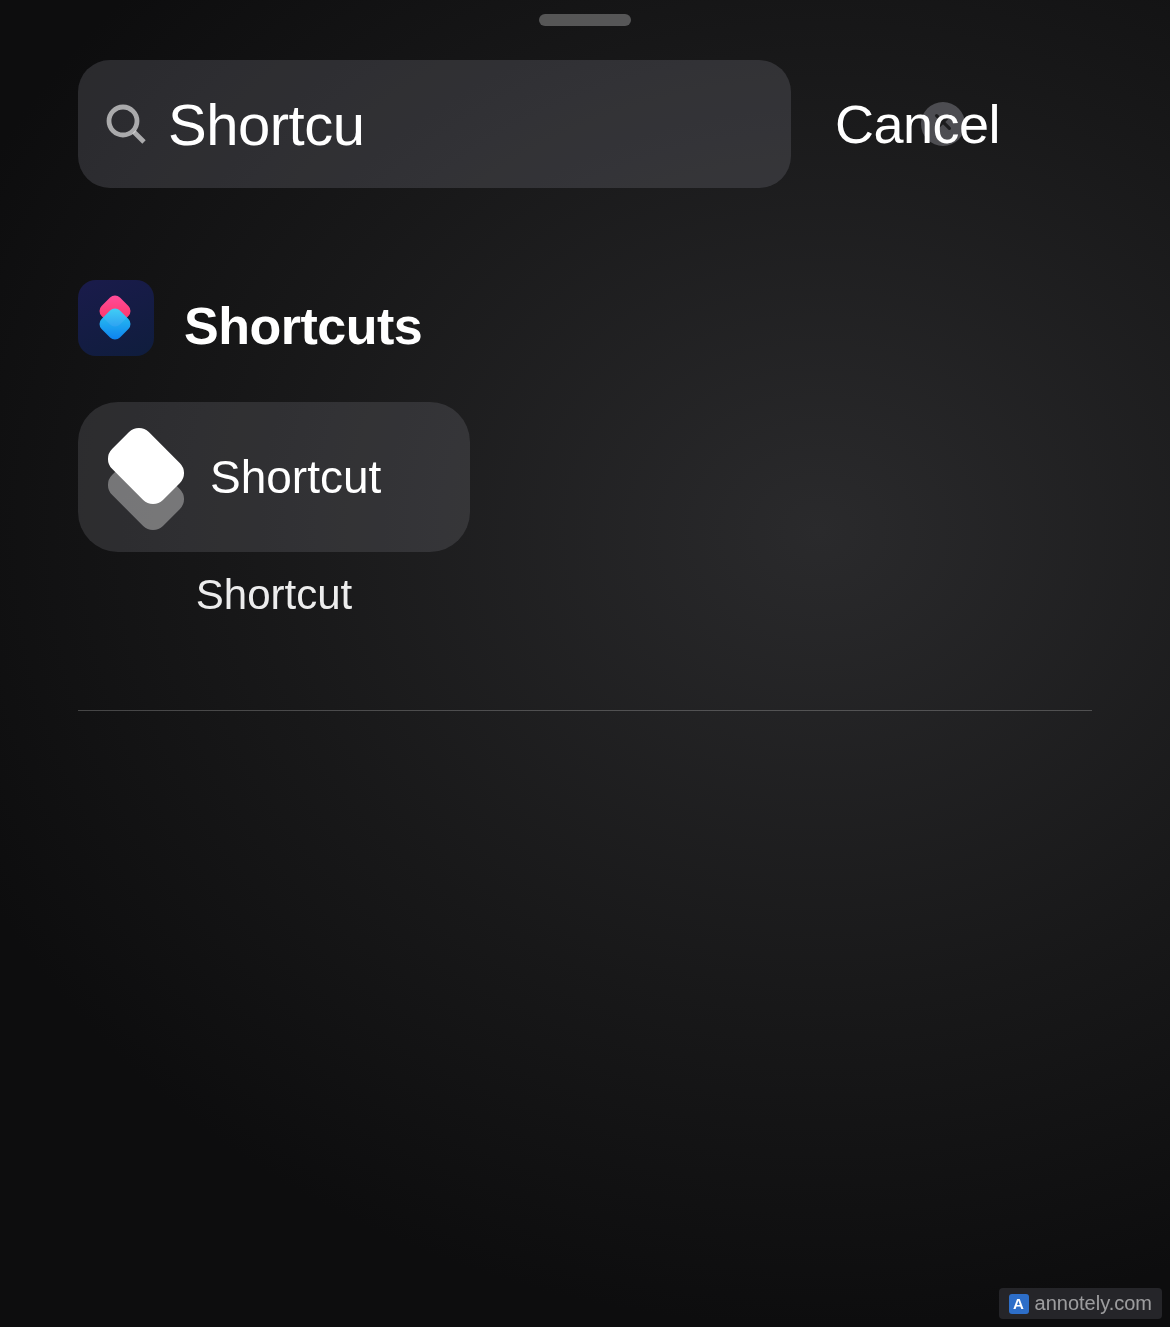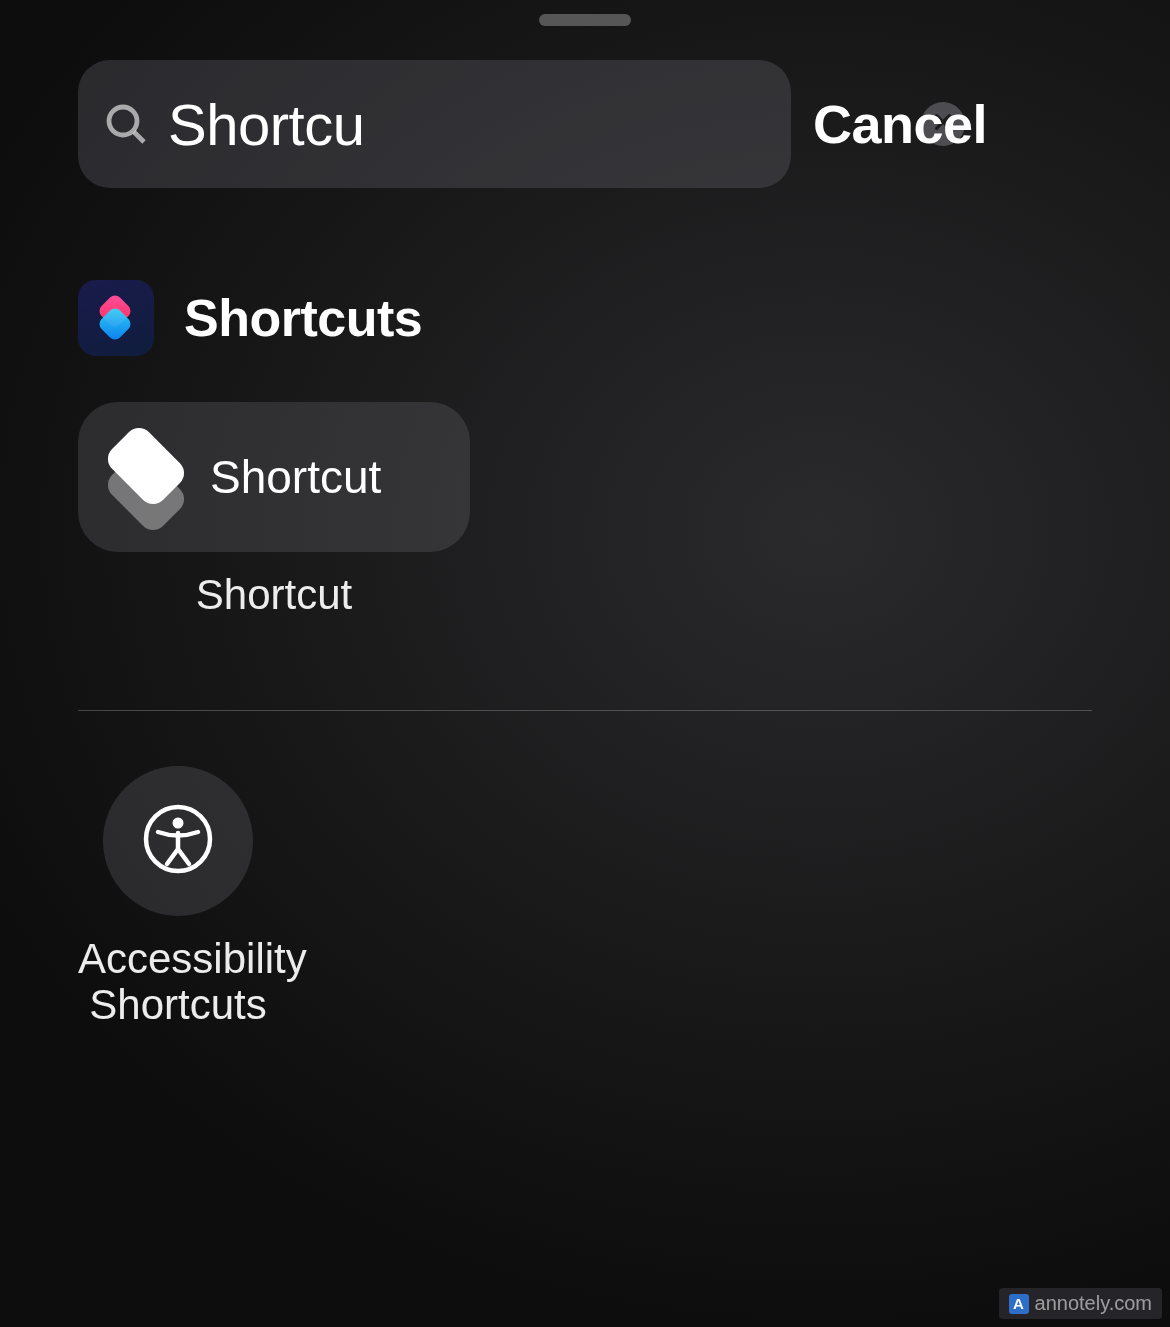--- a/index.html
+++ b/index.html
@@ -12,21 +12,21 @@
       position:absolute; left:0; top:0; width:1170px; height:1327px;
       border-radius:60px 60px 0 0;
     }
     .grabber {
       position:absolute; top:14px; left:50%; transform:translateX(-50%);
       width:92px; height:12px; border-radius:6px;
       background:rgba(255,255,255,0.28);
     }
     .search-row {
       position:absolute; top:60px; left:78px; right:40px; height:128px;
-      display:flex; align-items:center; gap:22px;
+      display:flex; align-items:center; gap:44px;
     }
     .search-field {
       flex: none; width:713px; height:128px;
       background:rgba(120,120,128,0.28);
       border-radius:32px;
       display:flex; align-items:center; padding:0 22px 0 24px;
     }
     .search-icon svg { width:48px; height:48px; display:block; }
     .search-input {
       flex:1; margin-left:18px;
@@ -34,32 +34,32 @@
       color:#fff; font-size:58px; font-weight:400; letter-spacing:-0.5px;
     }
     .clear-btn {
       width:44px; height:44px; border-radius:50%;
       background:rgba(120,120,128,0.55);
       display:flex; align-items:center; justify-content:center;
       cursor:pointer; flex:none;
     }
     .clear-btn svg { width:22px; height:22px; }
     .cancel {
-      font-size:54px; font-weight:700; color:#fff; cursor:pointer;
+      font-size:54px; font-weight:400; color:#fff; cursor:pointer;
       letter-spacing:-0.5px;
     }
     .section { position:absolute; left:78px; right:78px; }
     .section-1 { top:280px; }
     .section-2 { top:766px; }
     .divider {
       position:absolute; left:78px; right:78px; top:710px;
       height:1px; background:rgba(255,255,255,0.22);
     }
     .section-header {
-      display:flex; align-items:center; gap:30px; margin-bottom:46px;
+      display:flex; align-items:flex-end; gap:30px; margin-bottom:46px;
     }
     .app-chip {
       width:76px; height:76px; border-radius:18px;
       display:flex; align-items:center; justify-content:center; flex:none;
     }
     .chip-shortcuts {
       background:linear-gradient(160deg,#1a1b4b 0%,#0f1d3d 100%);
     }
     .chip-accessibility {
       background:linear-gradient(180deg,#2a98ff 0%,#0a74e6 100%);
@@ -168,36 +168,19 @@
         <div class="item-label">Shortcut</div>
       </div>
 
 
     </div>
   </div>
 
   <div class="divider"></div>
 
   <div class="section section-2">
-    <div class="items-row">
-
-      <div class="item">
-        <div class="circle">
-          <span>
-            <svg width="78" height="78" viewBox="0 0 78 78" fill="none" stroke="#fff" stroke-width="4.5">
-              <circle cx="39" cy="39" r="32"></circle>
-              <circle cx="39" cy="23" r="5.5" fill="#fff" stroke="none"></circle>
-              <path d="M19 32 q20 7 40 0" stroke-linecap="round"></path>
-              <path d="M39 33 V49 M39 49 L28 64 M39 49 L50 64" stroke-linecap="round"></path>
-            </svg>
-          </span>
-        </div>
-        <div class="item-label two-line">Accessibility Shortcuts</div>
-      </div>
-
-    </div>
   </div>
 
   <div class="watermark">
     <span class="sq">A</span>
     <span>annotely.com</span>
   </div>
 </div>
 
 </body></html>

